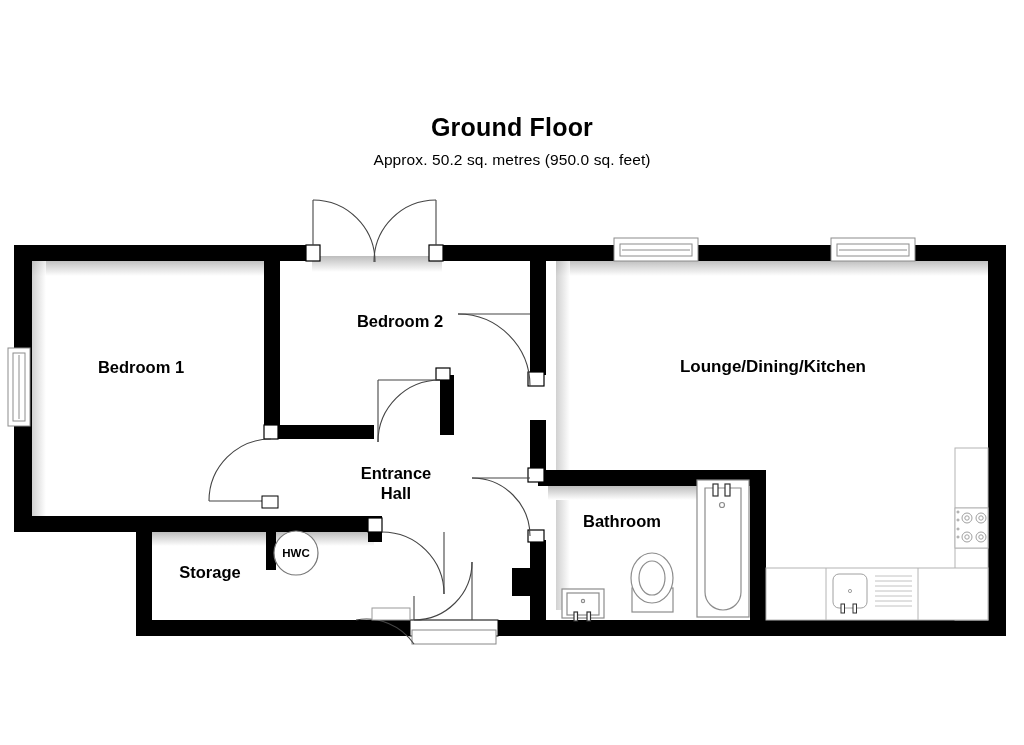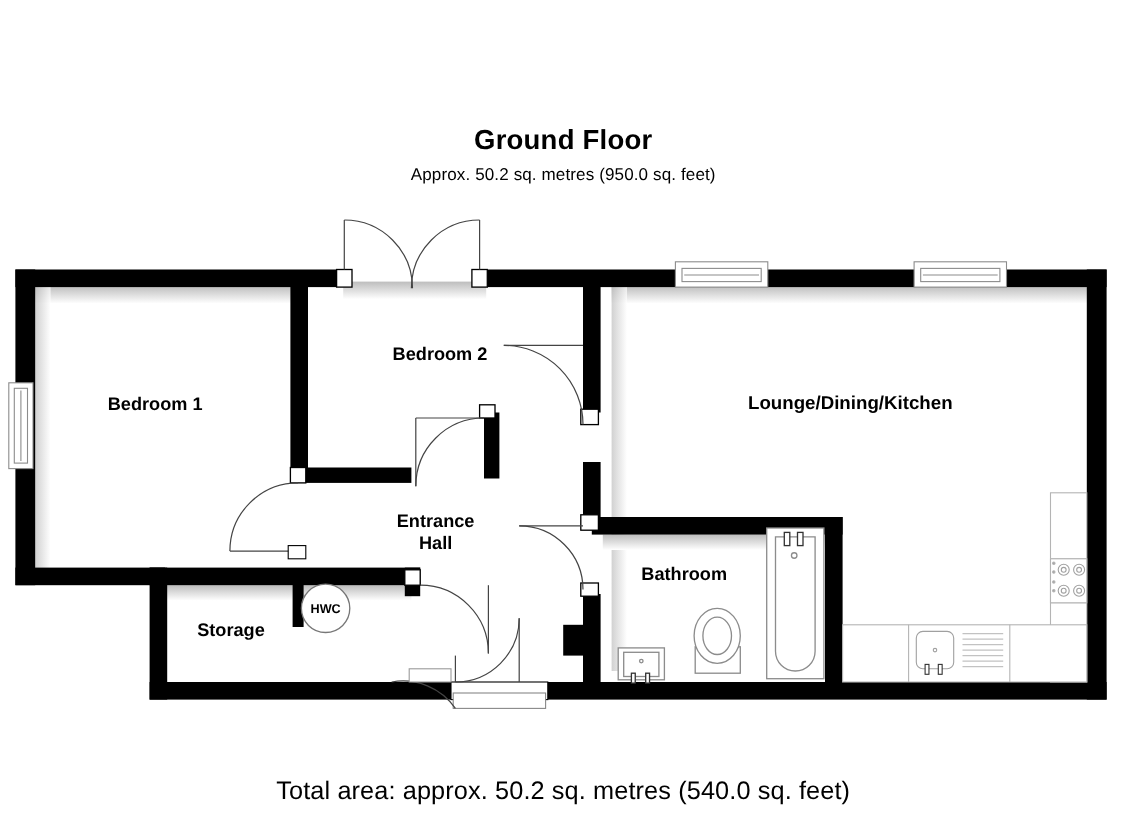--- a/index.html
+++ b/index.html
@@ -274,14 +274,13 @@
       <text class="room-label" x="141" y="373">Bedroom 1</text>
       <text class="room-label" x="400" y="327">Bedroom 2</text>
       <text class="room-label big" x="773" y="372">Lounge/Dining/Kitchen</text>
       <text class="room-label" x="396" y="479">Entrance</text>
       <text class="room-label" x="396" y="499">Hall</text>
       <text class="room-label" x="622" y="527">Bathroom</text>
       <text class="room-label" x="210" y="578">Storage</text>
     </g>
   </svg>
 
-  <div class="footer">Total area: approx. 50.2 sq. metres (540.0 sq. feet)</div>
 </div>
 
 </body></html>

